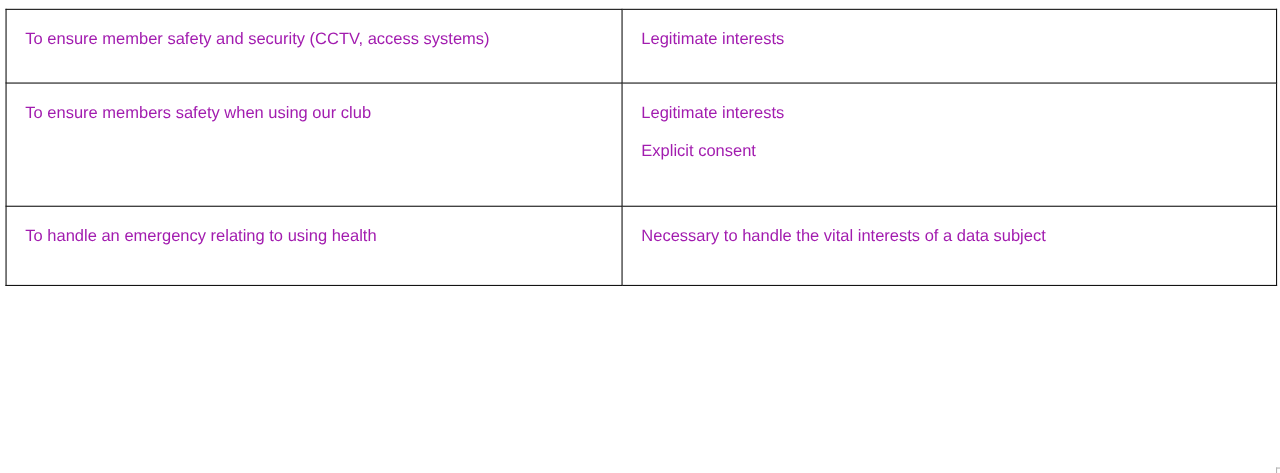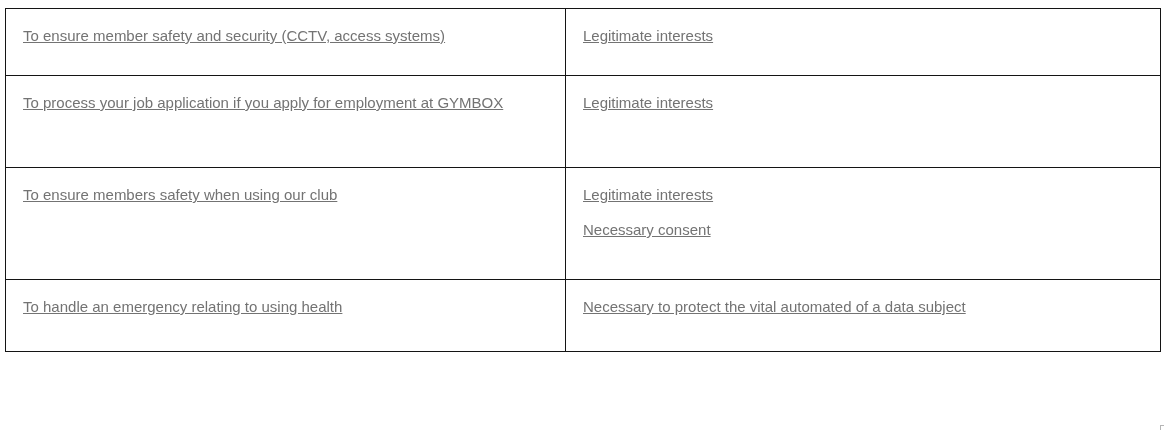--- a/index.html
+++ b/index.html
@@ -22,23 +22,22 @@
     width: 1155px;
     border-collapse: collapse;
     table-layout: fixed;
   }
   table.doc-table td {
     border: 1px solid #141414;
     vertical-align: top;
     padding: 14px 5px 12px 17px;
     font-size: 15px;
     line-height: 25px;
-    color: #737373;
+    color: #a21caf;
     background: #ffffff;
-    text-decoration: underline;
   }
   col.col-purpose { width: 560px; }
   col.col-basis   { width: 595px; }
   tr.r0 { height: 67px; }
   tr.r1 { height: 73px; }
   tr.r2 { height: 92px; }
   tr.r3 { height: 112px; }
   tr.r4 { height: 72px; }
   td p {
     margin: 0;
@@ -70,43 +69,35 @@
     </colgroup>
     <tbody>
       <tr class="r0">
         <td>
           <p>To ensure member safety and security (CCTV, access systems)</p>
         </td>
         <td>
           <p>Legitimate interests</p>
         </td>
       </tr>
-      <tr class="r2">
-        <td>
-          <p class="wrap-limit">To process your job application if you apply for employment at GYMBOX</p>
-        </td>
-        <td>
-          <p>Legitimate interests</p>
-        </td>
-      </tr>
       <tr class="r3">
         <td>
           <p>To ensure members safety when using our club</p>
         </td>
         <td>
           <p>Legitimate interests</p>
-          <p>Necessary consent</p>
+          <p>Explicit consent</p>
         </td>
       </tr>
       <tr class="r4">
         <td>
           <p>To handle an emergency relating to using health</p>
         </td>
         <td>
-          <p>Necessary to protect the vital automated of a data subject</p>
+          <p>Necessary to handle the vital interests of a data subject</p>
         </td>
       </tr>
     </tbody>
   </table>
 
   <div class="corner-artifact"></div>
 
 </div>
 
 </body></html>

